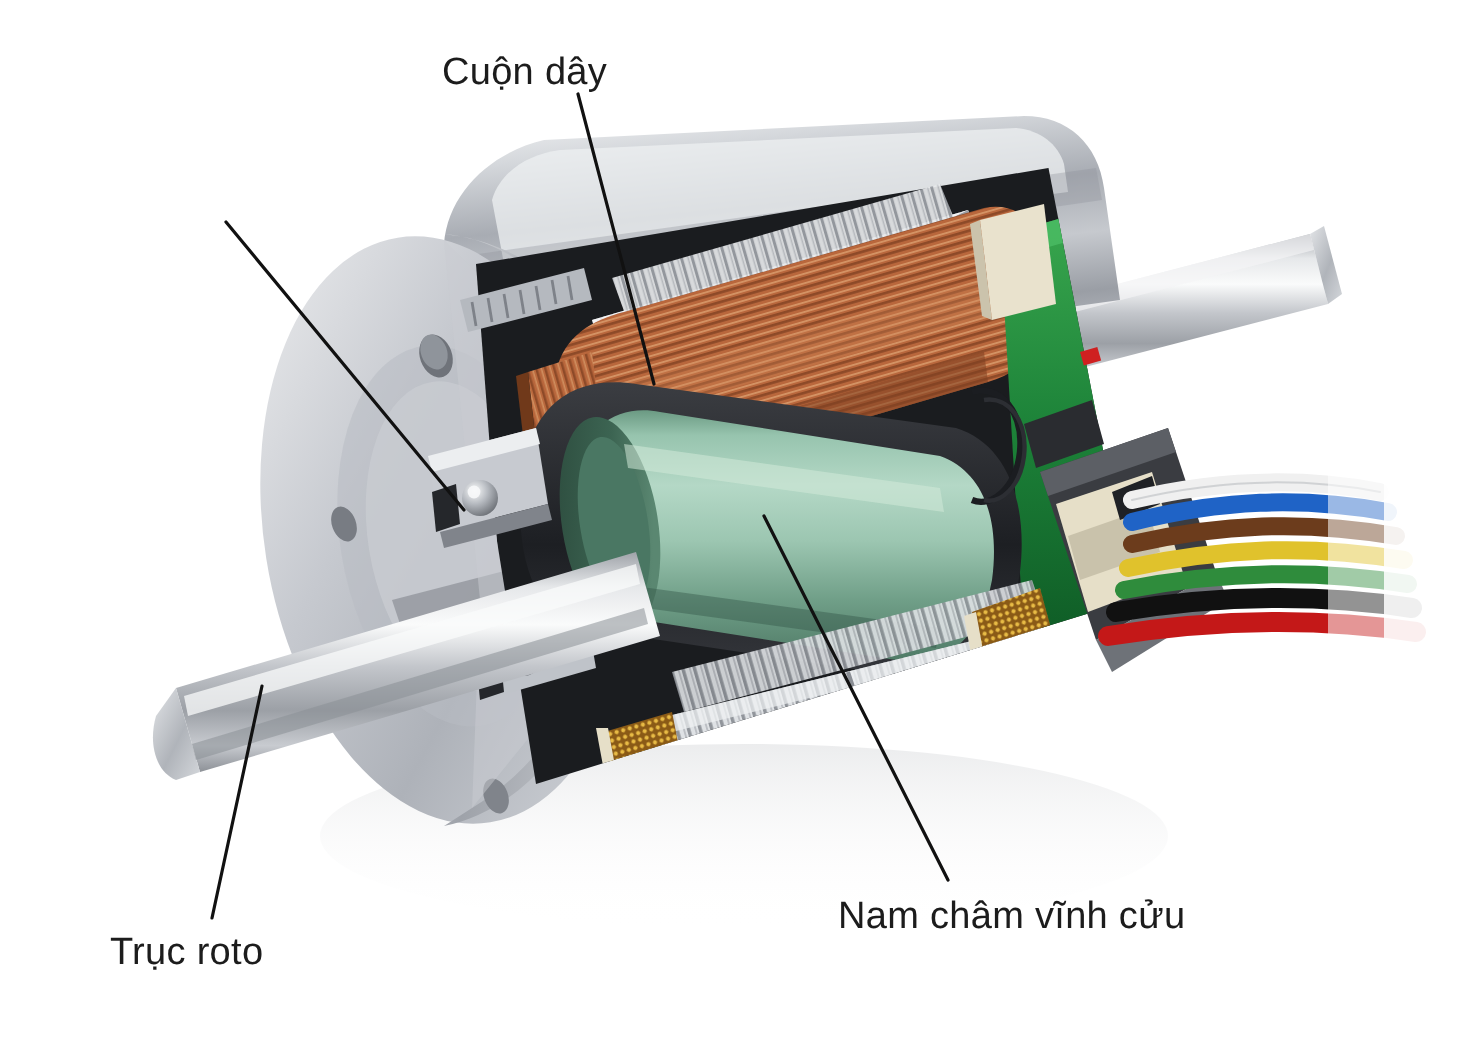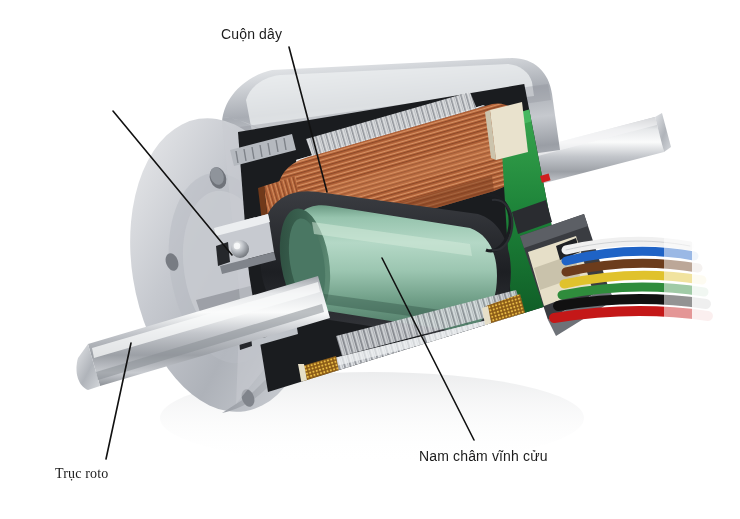--- a/index.html
+++ b/index.html
@@ -18,28 +18,28 @@
   }
   #stage svg.layer {
     position: absolute;
     left: 0; top: 0;
     width: 740px;
     height: 519px;
   }
   .callout-text {
     position: absolute;
     font-family: "Liberation Sans", "DejaVu Sans", sans-serif;
-    font-size: 14px;
+    font-size: 19px;
     color: #1c1c1c;
     white-space: nowrap;
     letter-spacing: 0.15px;
   }
   #lbl-coil   { left: 221px; top: 26px; }
   #lbl-bear   { left: 33px;  top: 91px; }
-  #lbl-shaft  { left: 55px;  top: 466px; font-family: Liberation Serif, serif; }
+  #lbl-shaft  { left: 55px;  top: 466px; }
   #lbl-magnet { left: 419px; top: 448px; }
 </style>
 </head>
 <body>
 
 <div id="stage">
 
   <svg class="layer" viewBox="0 0 740 519">
     <defs>
 

